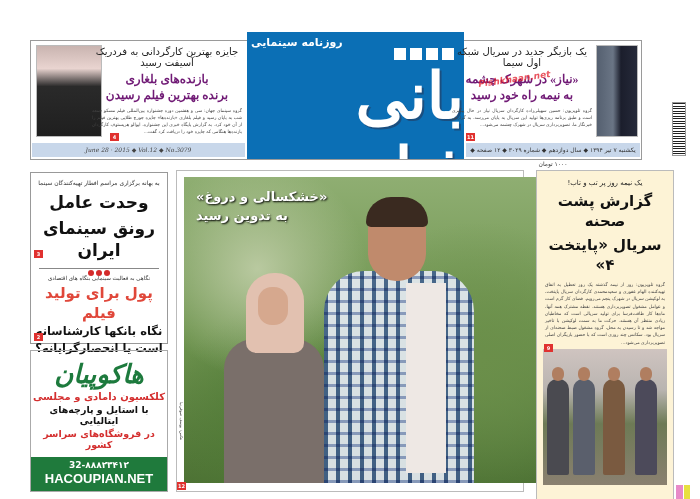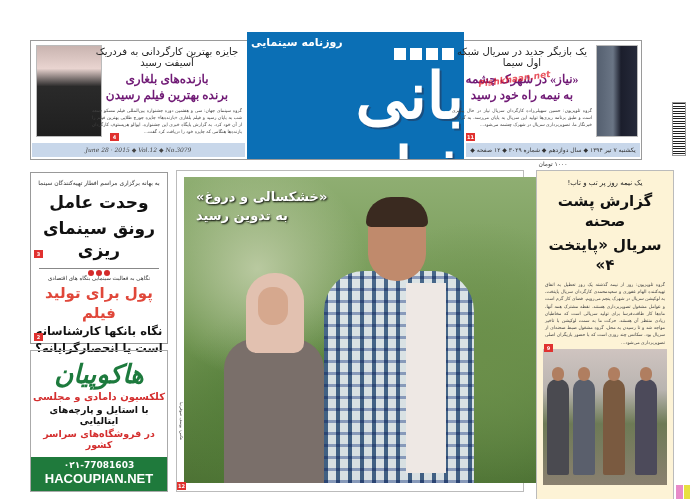--- a/index.html
+++ b/index.html
@@ -118,37 +118,37 @@
 </div>
 <div class="abs watermark">Pishkhaan.net</div>
 <div class="abs red-sq" style="left:466px; top:133px;">11</div>
 <div class="abs photo-r"></div>
 <div class="abs date-bar-r">یکشنبه ۷ تیر ۱۳۹۴ ◆ سال دوازدهم ◆ شماره ۳۰۲۹ ◆ ۱۲ صفحه ◆ ۱۰۰۰ تومان</div>
 <div class="abs barcode"></div>
 
 <div class="abs left-col rtl">
   <div class="k">به بهانه برگزاری مراسم افطار تهیه‌کنندگان سینما</div>
   <div class="h1">وحدت عامل</div>
-  <div class="h1">رونق سینمای ریزی</div>
+  <div class="h1">رونق سینمای ایران</div>
   <div class="divider-dots"><span></span><span></span><span></span></div>
   <div class="k2">نگاهی به فعالیت سینمایی بنگاه های اقتصادی</div>
   <div class="red-h">پول برای تولید فیلم</div>
   <div class="h2">نگاه بانکها کارشناسانه</div>
   <div class="h2">است یا انحصارگرایانه؟</div>
 </div>
 <div class="abs red-sq" style="left:34px; top:250px;">3</div>
 <div class="abs red-sq" style="left:34px; top:333px;">2</div>
 
 <div class="abs ad rtl">
   <div class="brand">هاکوپیان</div>
   <div class="l1">کلکسیون دامادی و مجلسی</div>
   <div class="l2">با استایل و پارچه‌های ایتالیایی</div>
   <div class="l3">در فروشگاه‌های سراسر کشور</div>
   <div class="foot">
-    <div class="phone">۰۲۱-77081603</div>
+    <div class="phone">32-۸۸۸۲۳۴۱۲</div>
     <div class="url">HACOUPIAN.NET</div>
   </div>
 </div>
 
 <div class="abs center-frame"></div>
 <div class="abs center-photo">
   <div class="fig-woman">
     <div class="body"></div>
       <div class="scarf"></div>
       <div class="face"></div>

